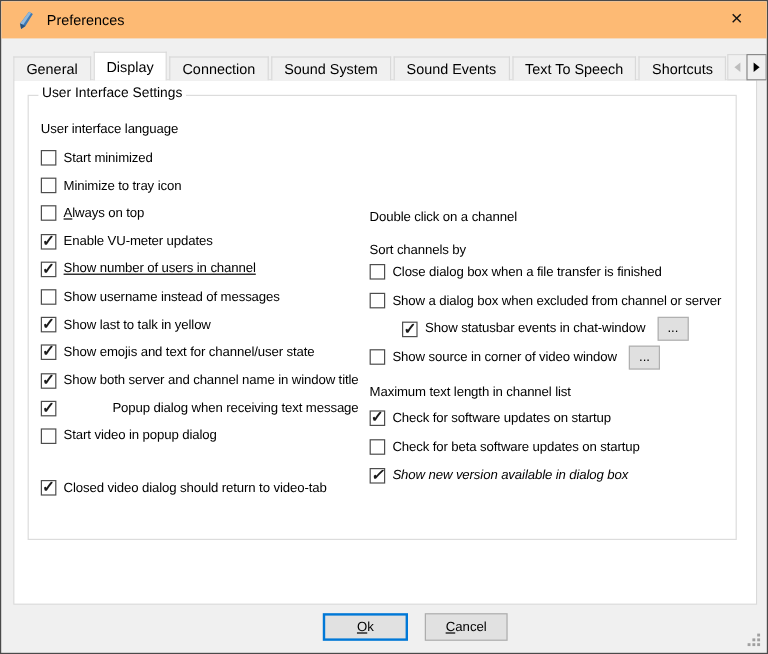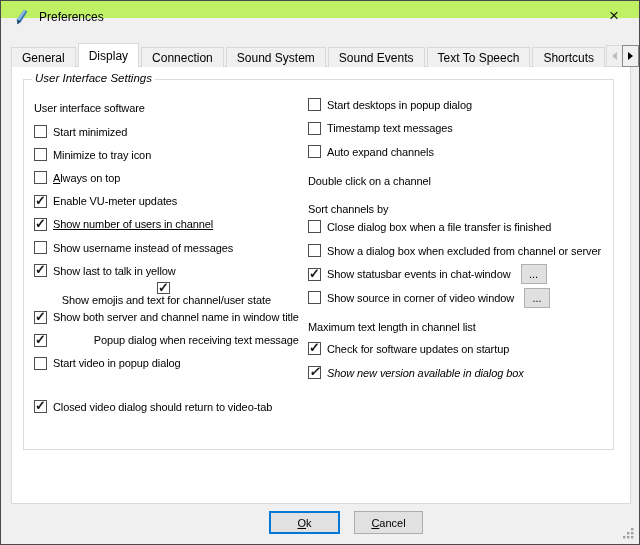--- a/index.html
+++ b/index.html
@@ -3,21 +3,21 @@
 <meta charset="utf-8">
 <style>
   * { box-sizing: border-box; margin: 0; padding: 0; }
   html,body { width: 640px; height: 545px; }
   body { font-family: "Liberation Sans", sans-serif; background: #2b2b2b; }
 
   .win { position: relative; width: 640px; height: 545px; background: #f0f0f0;
          border: 1px solid #4a4a4a; overflow: hidden; }
 
   
-  .titlebar { position: absolute; left: 0; top: 0; right: 0; height: 17px; background: #bef264; }
+  .titlebar { position: absolute; left: 0; top: 0; right: 0; height: 31px; background: #fdba74; }
   .app-icon { position: absolute; left: 13px; top: 8px; width: 16px; height: 16px; }
   .title-text { position: absolute; left: 38px; top: 9px; font-size: 12px; color: #000; }
   .close-btn { position: absolute; right: 10px; top: 4px; width: 30px; height: 22px;
                display: flex; align-items: center; justify-content: center;
                font-size: 17px; color: #111; cursor: default; }
 
   
   .tabstrip { position: absolute; left: 10px; top: 41px; width: 595px; height: 25px;
               display: flex; align-items: flex-end; overflow: hidden; white-space: nowrap; z-index: 3; }
   .tab { flex: 0 0 auto; height: 20px; padding: 3px 10px 0 10px; margin-right: 2px;
@@ -31,21 +31,21 @@
   .tab-scroll.right { left: 621px; border-color: #8a8a8a; }
   .tri-left { width: 0; height: 0; border-top: 4px solid transparent; border-bottom: 4px solid transparent;
               border-right: 5px solid #bdbdbd; }
   .tri-right { width: 0; height: 0; border-top: 4px solid transparent; border-bottom: 4px solid transparent;
                border-left: 5px solid #000; }
 
   
   .pane { position: absolute; left: 10px; top: 65px; width: 620px; height: 438px;
           background: #fff; border: 1px solid #d9d9d9; z-index: 2; }
   .groupbox { position: absolute; left: 22px; top: 78px; width: 591px; height: 371px;
-              border: 1px solid #dcdcdc; z-index: 3; font-style: italic; }
+              border: 1px solid #dcdcdc; z-index: 3; }
   .group-title { position: absolute; left: 8px; top: -8px; background: #fff; padding: 0 3px;
                  font-size: 11.5px; color: #000; }
 
   
   .abs { position: absolute; z-index: 4; }
   .row { display: flex; align-items: center; }
   .cb { width: 13px; height: 13px; min-width: 13px; background: #fff; border: 1px solid #4d4d4d;
         position: relative; margin-right: 6px; }
   .cb.checked::after { content: "\2713"; position: absolute; left: 0px; top: -3px;
                        font-size: 13px; font-weight: bold; color: #1a1a1a; }
@@ -119,21 +119,21 @@
       <span class="tri-right"></span>
     </div>
 
   <div class="pane"></div>
 
   <div class="groupbox">
     <span class="group-title">User Interface Settings</span>
   </div>
 
   <div class="abs row" style="left:33px; top:99px; height:16px;">
-    <span class="lbl">User interface software</span>
+    <span class="lbl">User interface language</span>
   </div>
   <div class="combo flat" style="left:163px; top:95px; width:142px;">
     <span class="val"></span>
     <span class="chev"></span>
   </div>
 
   <div class="abs" style="left:33px; top:119px;">
     <div class="row" style="height:23.2px;">
       <span class="cb"></span>
       <span class="lbl">Start minimized</span>
@@ -155,21 +155,21 @@
       <span class="lbl">Show number of users in channel</span>
     </div>
     <div class="row" style="height:23.2px;">
       <span class="cb"></span>
       <span class="lbl">Show username instead of messages</span>
     </div>
     <div class="row" style="height:23.2px;">
       <span class="cb checked"></span>
       <span class="lbl">Show last to talk in yellow</span>
     </div>
-    <div class="row" style="height:23.2px;flex-direction:column;">
+    <div class="row" style="height:23.2px;">
       <span class="cb checked"></span>
       <span class="lbl">Show emojis and text for channel/user state</span>
     </div>
     <div class="row" style="height:23.2px;">
       <span class="cb checked"></span>
       <span class="lbl">Show both server and channel name in window title</span>
     </div>
     <div class="row" style="height:23.2px;justify-content:space-between;">
       <span class="cb checked"></span>
       <span class="lbl">Popup dialog when receiving text message</span>
@@ -177,34 +177,20 @@
     <div class="row" style="height:23.2px;">
       <span class="cb"></span>
       <span class="lbl">Start video in popup dialog</span>
     </div>
     <div class="row" style="height:23.2px;margin-top:20px;">
       <span class="cb checked"></span>
       <span class="lbl">Closed video dialog should return to video-tab</span>
     </div>
   </div>
 
-  <div class="abs" style="left:307px; top:92px;">
-    <div class="row" style="height:23.5px;">
-      <span class="cb"></span>
-      <span class="lbl">Start desktops in popup dialog</span>
-    </div>
-    <div class="row" style="height:23.5px;">
-      <span class="cb"></span>
-      <span class="lbl">Timestamp text messages</span>
-    </div>
-    <div class="row" style="height:23.5px;">
-      <span class="cb"></span>
-      <span class="lbl">Auto expand channels</span>
-    </div>
-  </div>
 
   <div class="abs row" style="left:307px; top:172px; height:16px;">
     <span class="lbl">Double click on a channel</span>
   </div>
   <div class="combo" style="left:463px; top:168px; width:145px;">
     <span class="val">Join or leave</span>
     <span class="chev"></span>
   </div>
 
   <div class="abs row" style="left:307px; top:200px; height:16px;">
@@ -217,21 +203,21 @@
 
   <div class="abs" style="left:307px; top:214px;">
     <div class="row" style="height:23.7px;">
       <span class="cb"></span>
       <span class="lbl">Close dialog box when a file transfer is finished</span>
     </div>
     <div class="row" style="height:23.7px;">
       <span class="cb"></span>
       <span class="lbl">Show a dialog box when excluded from channel or server</span>
     </div>
-    <div class="row" style="height:23.7px;">
+    <div class="row" style="height:23.7px;justify-content:center;">
       <span class="cb checked"></span>
       <span class="lbl">Show statusbar events in chat-window</span>
       <button class="more-btn">...</button>
     </div>
     <div class="row" style="height:23.7px;">
       <span class="cb"></span>
       <span class="lbl">Show source in corner of video window</span>
       <button class="more-btn">...</button>
     </div>
   </div>
@@ -249,20 +235,24 @@
           <span class="tri-down"></span>
         </span>
     </span>
   </div>
 
   <div class="abs" style="left:307px; top:336px;">
     <div class="row" style="height:23.8px;">
       <span class="cb checked"></span>
       <span class="lbl">Check for software updates on startup</span>
     </div>
+    <div class="row" style="height:23.8px;">
+      <span class="cb"></span>
+      <span class="lbl">Check for beta software updates on startup</span>
+    </div>
     <div class="row" style="height:23.8px;font-style:italic;">
       <span class="cb checked"></span>
       <span class="lbl">Show new version available in dialog box</span>
     </div>
   </div>
 
   <button class="btn default" style="left:268px; top:510px; width:71px;">
     <span><u>O</u><span>k</span></span>
   </button>
   <button class="btn" style="left:353px; top:510px; width:69px;">

